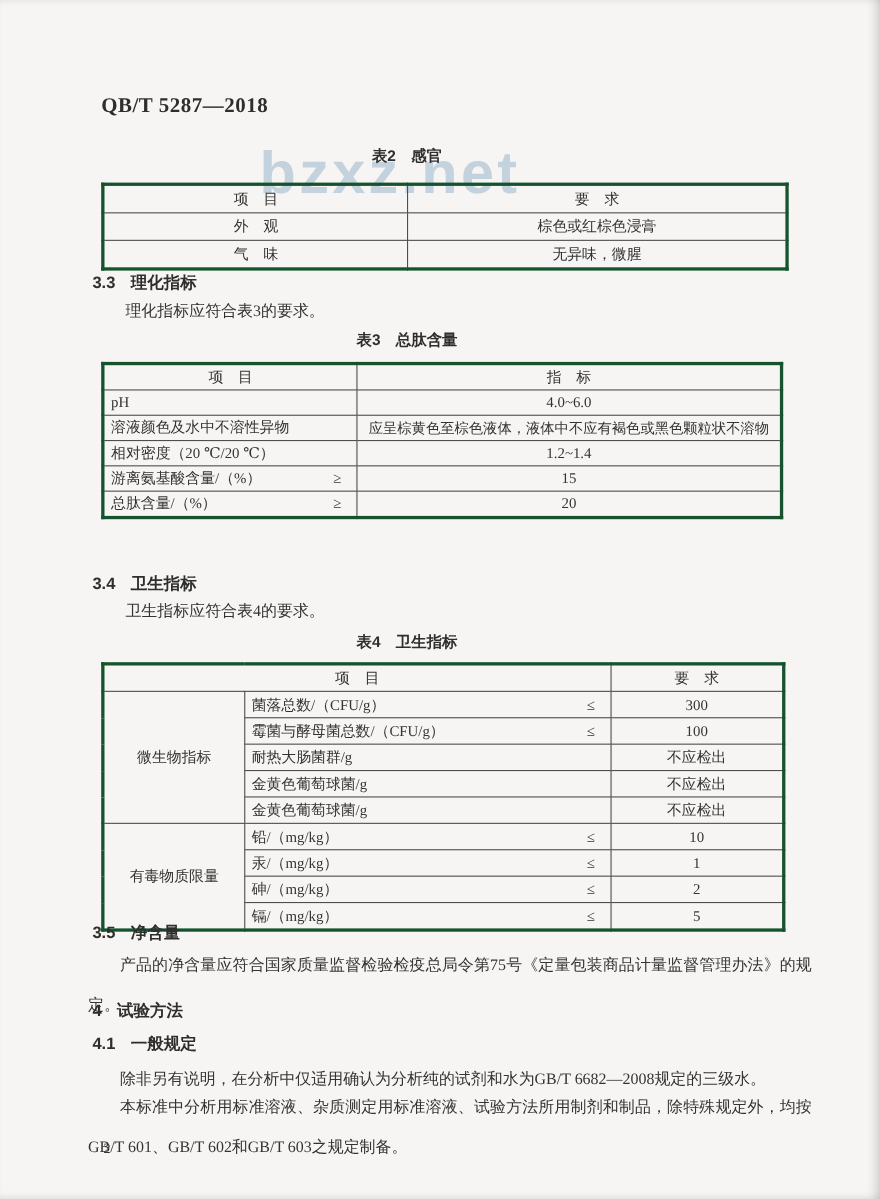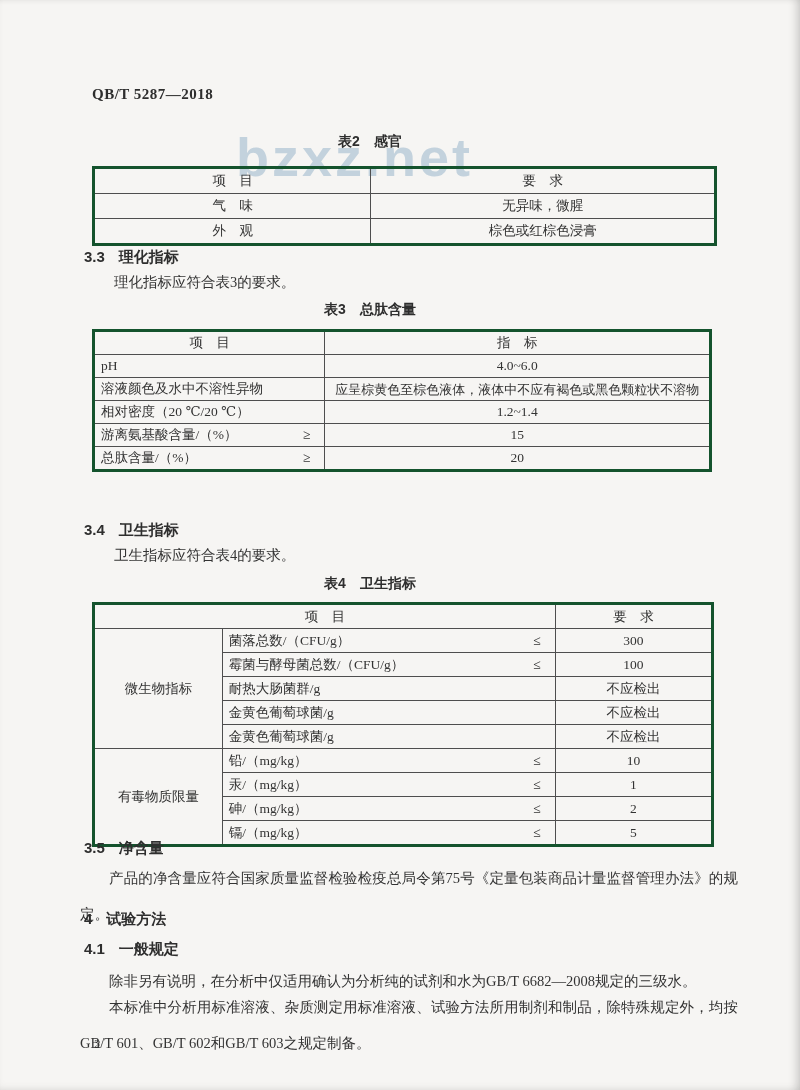--- a/index.html
+++ b/index.html
@@ -24,21 +24,21 @@
     font-size:54px;
     letter-spacing:3px;
     color:#b3c7d6;
     opacity:0.75;
     z-index:0;
     user-select:none;
   }
   .layer{position:absolute;z-index:1;}
   .doc-number{
     left:92px;top:86px;
-    font-weight:bold;font-size:15px;letter-spacing:0.5px;color:#2e2e2e;
+    font-weight:bold;font-size:19px;letter-spacing:0.5px;color:#2e2e2e;
   }
   .tbl-caption{
     left:0;width:740px;text-align:center;
     font-weight:bold;font-size:14px;color:#2e2e2e;
     font-family:"Liberation Sans","DejaVu Sans",sans-serif;
   }
   table.tbl{
     border-collapse:collapse;
     table-layout:fixed;
     font-size:13.5px;color:#333;
@@ -90,26 +90,26 @@
     <colgroup>
         <col style="width:44.6%">
         <col>
       </colgroup>
     <tbody>
       <tr class="hdr">
         <td>项　目</td>
         <td>要　求</td>
       </tr>
       <tr>
+        <td>外　观</td>
+        <td>棕色或红棕色浸膏</td>
+      </tr>
+      <tr>
         <td>气　味</td>
         <td>无异味，微腥</td>
-      </tr>
-      <tr>
-        <td>外　观</td>
-        <td>棕色或红棕色浸膏</td>
       </tr>
     </tbody>
   </table>
 
   <div class="layer sec-h" style="left:84px;top:248px;">
     <span class="num">3.3</span><span>理化指标</span>
   </div>
   <div class="layer body-line" style="left:114px;top:273px;">理化指标应符合表3的要求。</div>
 
   <div class="layer tbl-caption" style="top:301px;">表3　总肽含量</div>

